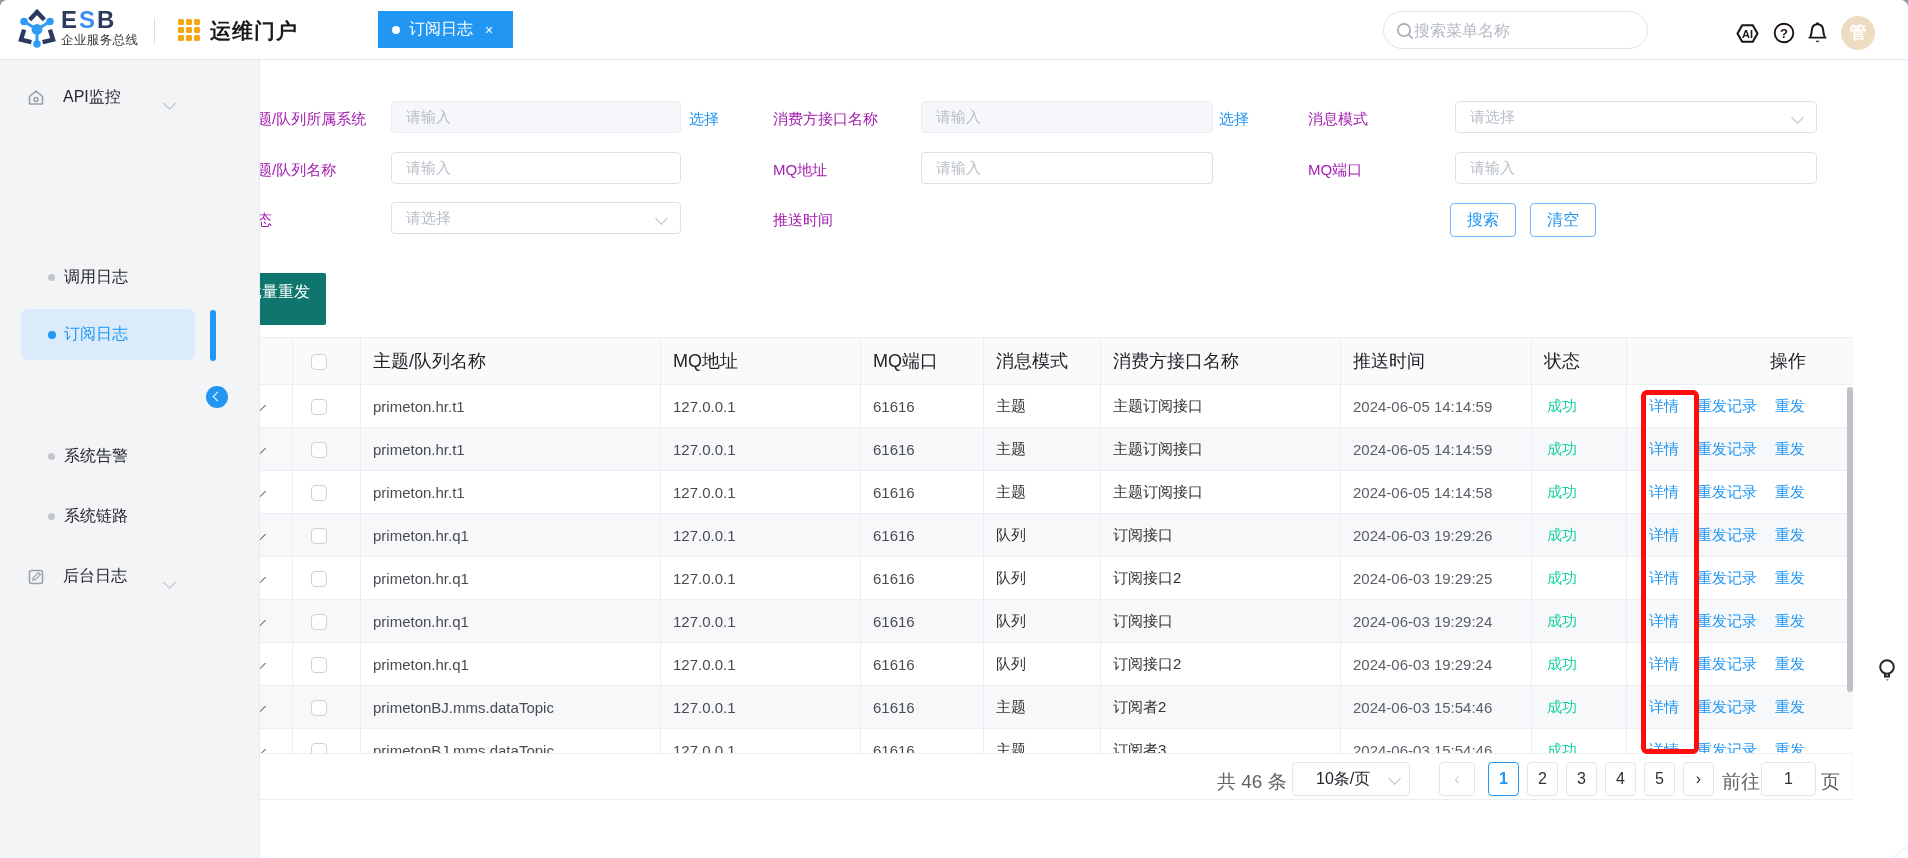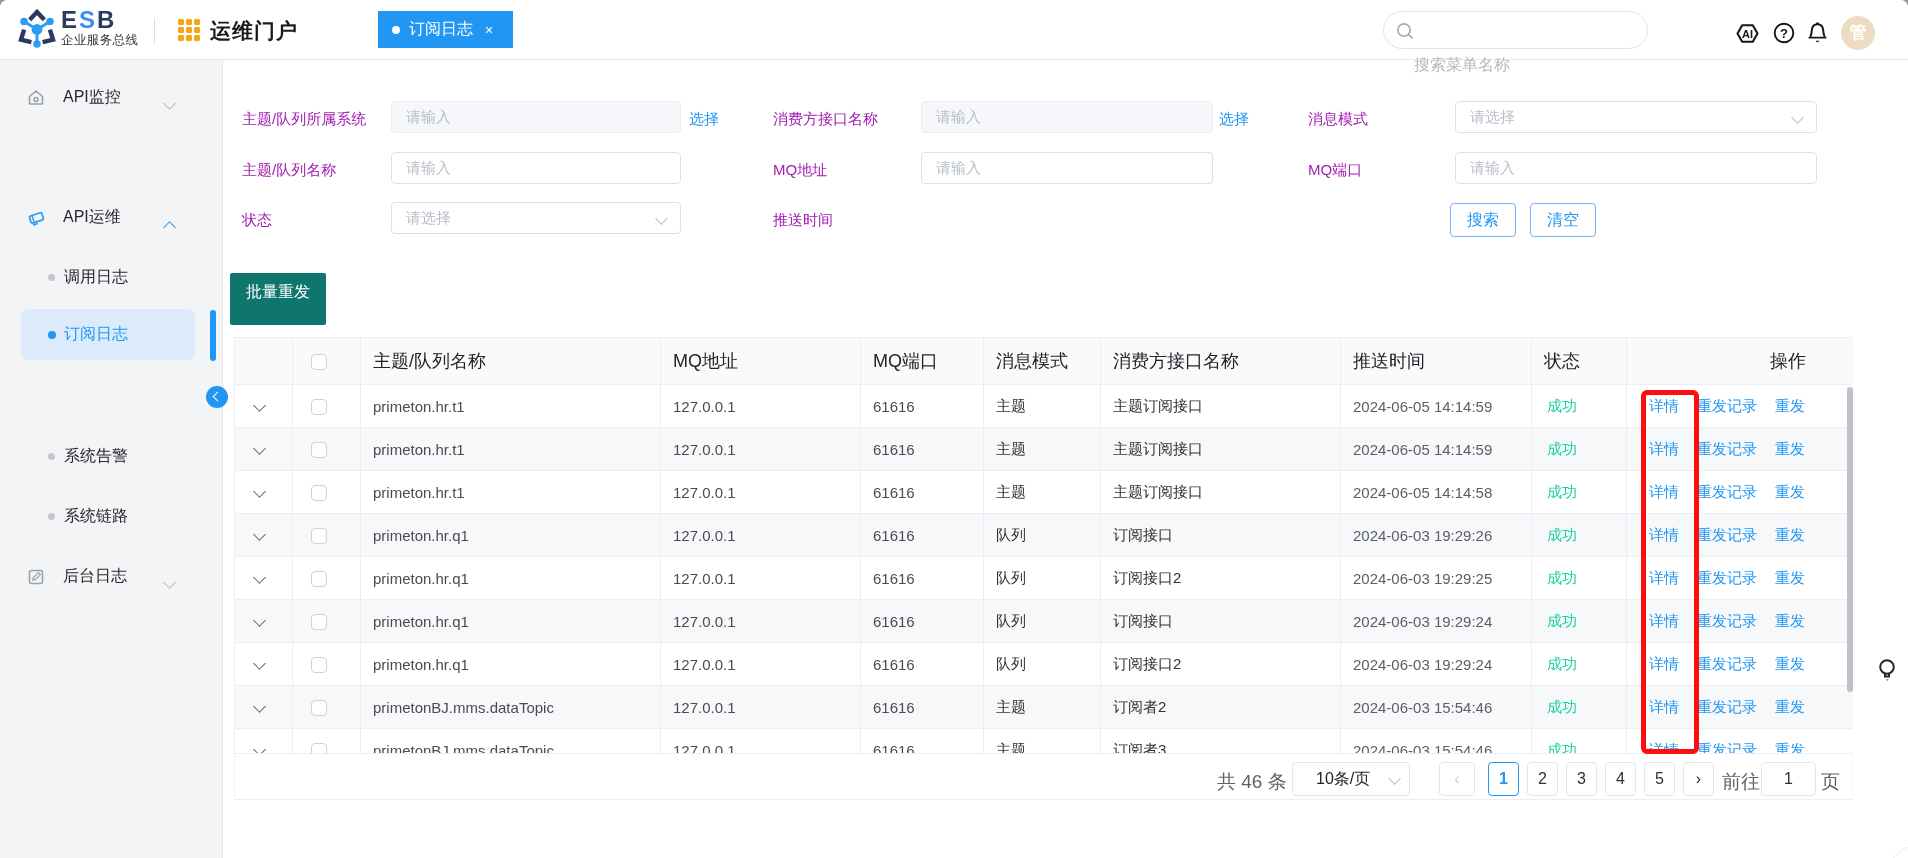--- a/index.html
+++ b/index.html
@@ -13,24 +13,24 @@
 .logo-sub{position:absolute;left:61px;top:32px;font-size:12.5px;color:#32353a;letter-spacing:0.4px;}
 .top-divider{position:absolute;left:154px;top:18px;width:1px;height:26px;background:#dcdfe5;}
 .grid-icon{position:absolute;left:178px;top:19px;width:22px;height:22px;}
 .grid-icon div{position:absolute;width:6px;height:6px;background:#f7a713;border-radius:1.5px;}
 .portal-title{position:absolute;left:210px;top:17px;font-size:21px;font-weight:bold;color:#17191c;letter-spacing:1px;}
 .tab{position:absolute;left:378px;top:11px;width:135px;height:37px;background:#2196f3;color:#fff;display:flex;align-items:center;}
 .tab .dot{width:8px;height:8px;border-radius:50%;background:#fff;margin-left:14px;}
 .tab .txt{font-size:16px;margin-left:9px;}
 .tab .x{font-size:14px;margin-left:12px;}
 .searchbox{position:absolute;left:1383px;top:11px;width:265px;height:38px;border:1px solid #e2e4e8;border-radius:19px;}
-.searchbox .ph{position:absolute;left:30px;top:9px;font-size:16px;color:#b3b8c2;margin-top:34px;}
+.searchbox .ph{position:absolute;left:30px;top:9px;font-size:16px;color:#b3b8c2;}
 .avatar{position:absolute;left:1841px;top:16px;width:34px;height:34px;border-radius:50%;background:#eedcc2;color:#fff;font-size:17px;font-weight:bold;text-align:center;line-height:34px;}
 
-.sidebar{position:absolute;left:0;top:60px;width:223px;height:798px;background:#f3f4f6;border-right:1px solid #e6e8eb;z-index:4;}
+.sidebar{position:absolute;left:0;top:60px;width:260px;height:798px;background:#f3f4f6;border-right:1px solid #e6e8eb;z-index:4;}
 .mi{position:absolute;left:0;width:216px;height:60px;}
 .mi .ic{position:absolute;left:27px;top:21px;}
 .mi .tx{position:absolute;left:63px;top:19px;font-size:16px;color:#25282e;}
 .mi .ch{position:absolute;left:165px;top:26px;}
 .smi{position:absolute;left:0;width:216px;height:60px;}
 .smi .bullet{position:absolute;left:48px;top:26px;width:7px;height:7px;border-radius:50%;background:#c3c7cd;}
 .smi .tx{position:absolute;left:64px;top:19px;font-size:16px;color:#25282e;}
 .smi.active .pill{position:absolute;left:21px;top:4px;width:174px;height:51px;background:#dcebfb;border-radius:8px;}
 .smi.active .bullet{background:#2196f3;width:8px;height:8px;}
 .smi.active .tx{color:#2196f3;}
@@ -139,31 +139,20 @@
 
   <div class="sidebar">
     <div class="mi" style="top:8px">
         <svg class="ic" width="18" height="18" viewBox="0 0 18 18">
           <path d="M2.5,7.5 L9,2.2 L15.5,7.5 L15.5,15 L2.5,15 Z" fill="none" stroke="#9aa0a8" stroke-width="1.6" stroke-linejoin="round"></path>
           <circle cx="9" cy="10.5" r="2" fill="none" stroke="#9aa0a8" stroke-width="1.5"></circle>
         </svg>
         <span class="tx">API监控</span>
         <span class="ch"><span class="chev"></span></span>
       </div>
-    <div class="mi" style="top:128px">
-        <svg class="ic" width="20" height="18" viewBox="0 0 20 18">
-          <g transform="rotate(-18 10 9)">
-            <rect x="3" y="5" width="13" height="7.5" rx="1.2" fill="none" stroke="#2e9bf5" stroke-width="1.7"></rect>
-            <line x1="6" y1="5" x2="6" y2="12" stroke="#2e9bf5" stroke-width="1.5"></line>
-            <line x1="4" y1="14.5" x2="9" y2="14.5" stroke="#2e9bf5" stroke-width="1.7"></line>
-          </g>
-        </svg>
-        <span class="tx">API运维</span>
-        <span class="ch" style="top:30px"><span class="chev" style="border-color:#2196f3;transform:rotate(225deg)"></span></span>
-      </div>
     <div class="smi" style="top:188px">
         <span class="bullet"></span>
         <span class="tx">调用日志</span>
       </div>
     <div class="smi active" style="top:245px">
         <span class="pill"></span>
         <span class="bullet" style="z-index:1"></span>
         <span class="tx" style="z-index:1">订阅日志</span>
       </div>
     <div class="smi" style="top:427px">

